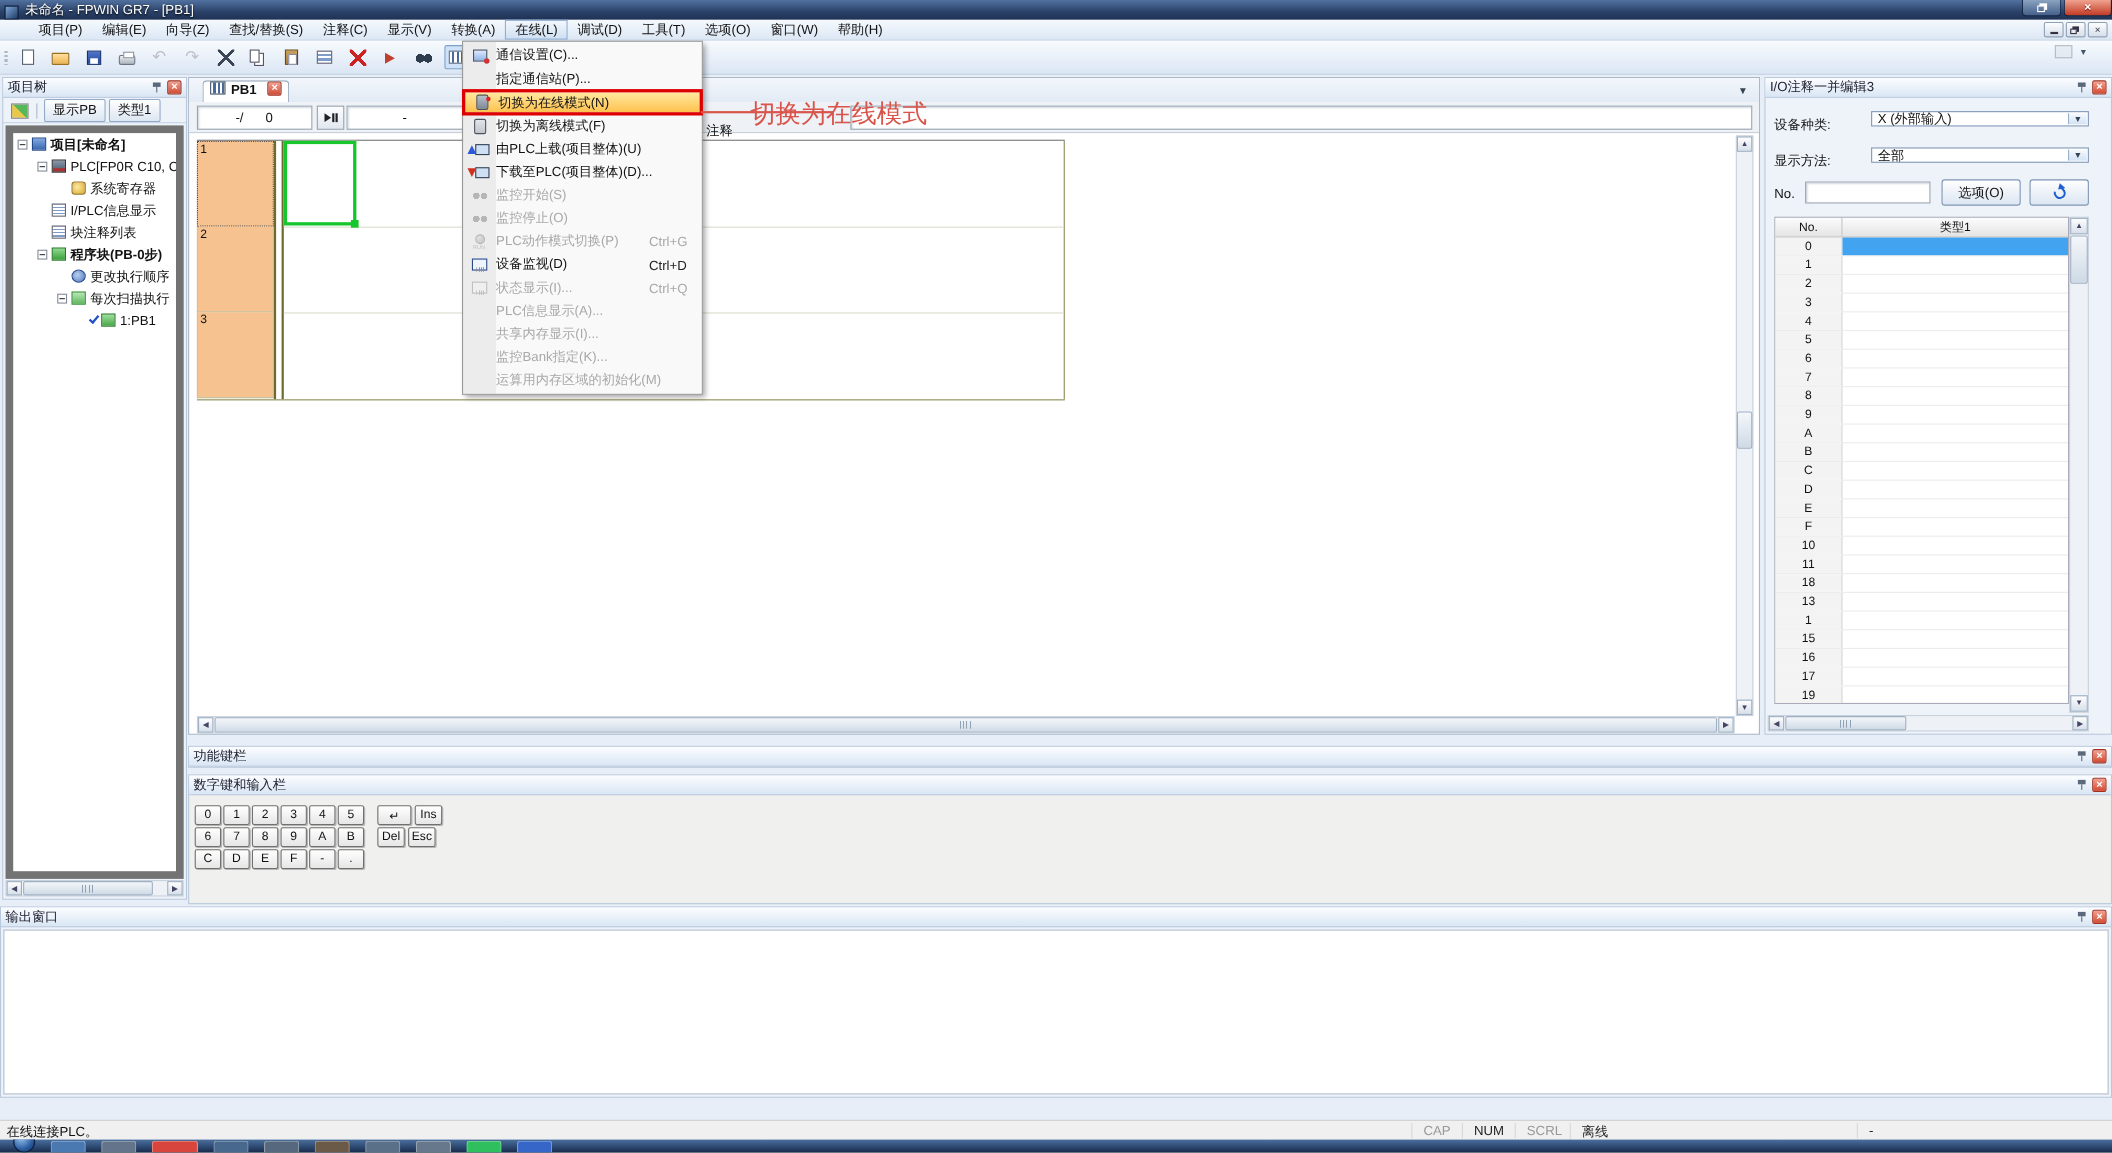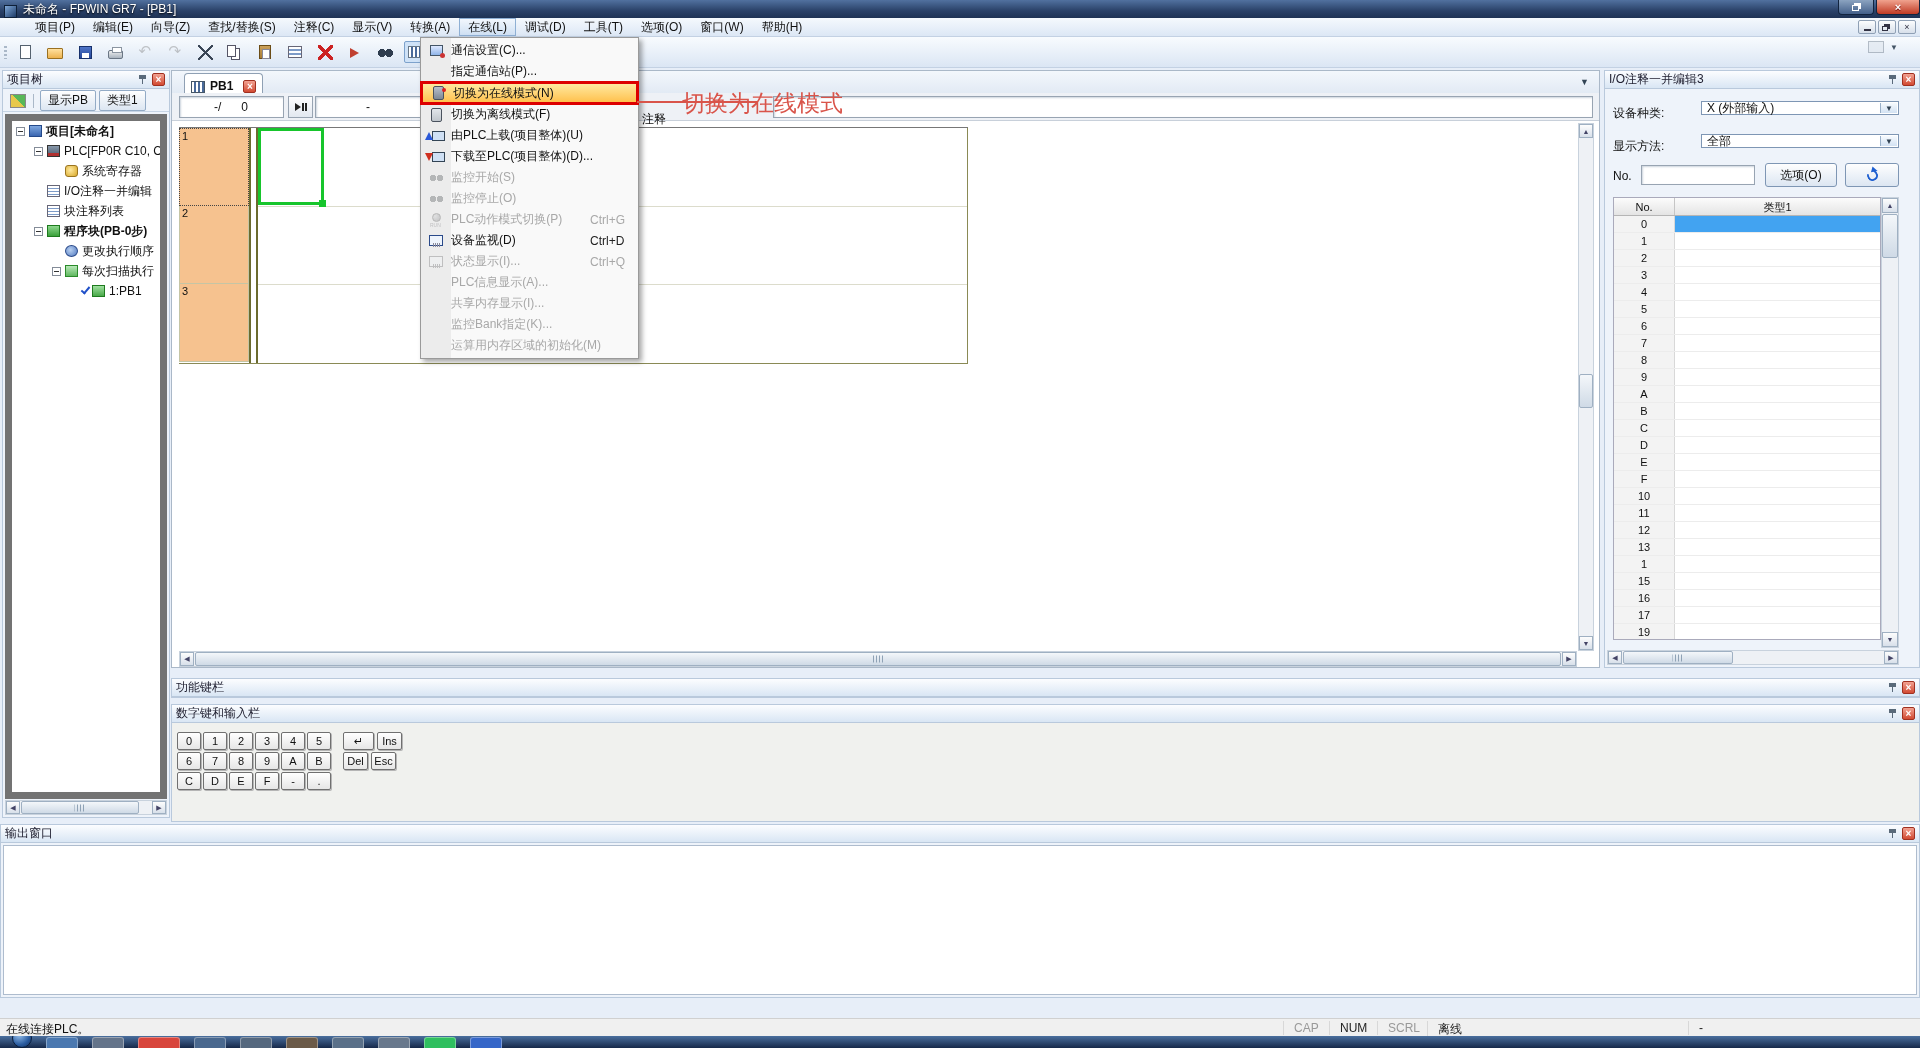--- a/index.html
+++ b/index.html
@@ -94,21 +94,21 @@
 
 .sb{position:absolute;background:#eef1f5;border:1px solid #c8d2dd}
 .sbtn{position:absolute;background:linear-gradient(#fdfdfd,#d8e0ea);border:1px solid #9fb0c2;display:flex;align-items:center;justify-content:center;font-size:7px;color:#446}
 .sthumb{position:absolute;background:linear-gradient(#f4f7fa,#cfdae6);border:1px solid #9fb0c2;border-radius:2px}
 .hgrip::after{content:'';position:absolute;left:50%;top:50%;transform:translate(-50%,-50%);width:11px;height:7px;
   background:repeating-linear-gradient(90deg,#8fa2b5 0 1px,transparent 1px 3px)}
 
 #editor{position:absolute;left:171px;top:70px;width:1429px;height:598px;background:#fff;border:1px solid #aab8c8}
 #tabstrip{position:absolute;left:0;top:0;right:0;height:22px;background:linear-gradient(#f3f7fc,#e2eaf4)}
 #pb1tab{position:absolute;left:12px;top:2px;height:20px;background:#fff;border:1px solid #8fa0b4;border-bottom:none;
-  border-radius:4px 4px 0 0;display:flex;align-items:flex-end;padding:0 6px;gap:5px}
+  border-radius:4px 4px 0 0;display:flex;align-items:flex-start;padding:0 6px;gap:5px}
 .tabicon{width:14px;height:12px;border:1px solid #456;background:repeating-linear-gradient(90deg,#fff 0 2px,#4a6a9a 2px 4px)}
 #pb1tab b{font-size:12px}
 #tab-dd{position:absolute;right:10px;top:6px;font-size:9px;color:#345}
 #edit-toolbar{position:absolute;left:0;top:22px;right:0;height:28px;background:#eef1f6;border-bottom:1px solid #c8d0da;display:flex;align-items:center}
 .sunken{background:#fff;border:1px solid #98a4b2;box-shadow:inset 1px 1px 2px #ccd4dd;position:absolute;height:22px;display:flex;align-items:center}
 #addr-field{left:7px;top:3px;width:105px}
 #addr-field .a1{margin-left:34px}
 #addr-field .a2{margin-left:20px}
 #mode-btn{position:absolute;left:116px;top:3px;width:25px;height:22px;border:1px solid #98a4b2;background:linear-gradient(#fdfdfe,#e2e8f0);display:flex;align-items:center;justify-content:center;gap:1px}
 .pp-tri{width:0;height:0;border-left:6px solid #222;border-top:4px solid transparent;border-bottom:4px solid transparent}
@@ -338,21 +338,21 @@
         <div class="tree-item" style="padding-left: 40px;">
           <span class="expand"></span>
 
           <span class="ticon system-register-icon"></span>
           <span class="tlabel">系统寄存器</span>
         </div>
         <div class="tree-item" style="padding-left: 22px;">
           <span class="expand"></span>
 
           <span class="ticon io-comment-icon"></span>
-          <span class="tlabel">I/O注释一并编辑</span>
+          <span class="tlabel">I/PLC信息显示</span>
         </div>
         <div class="tree-item" style="padding-left: 22px;">
           <span class="expand"></span>
 
           <span class="ticon block-comment-icon"></span>
           <span class="tlabel">块注释列表</span>
         </div>
         <div class="tree-item bold expandable" style="padding-left: 22px;">
           <span class="expand"></span>
 
@@ -619,21 +619,21 @@
           </div>
           <div class="trow">
             <span class="tno">10</span>
             <span class="tval"></span>
           </div>
           <div class="trow">
             <span class="tno">11</span>
             <span class="tval"></span>
           </div>
           <div class="trow">
-            <span class="tno">12</span>
+            <span class="tno">18</span>
             <span class="tval"></span>
           </div>
           <div class="trow">
             <span class="tno">13</span>
             <span class="tval"></span>
           </div>
           <div class="trow">
             <span class="tno">1</span>
             <span class="tval"></span>
           </div>

